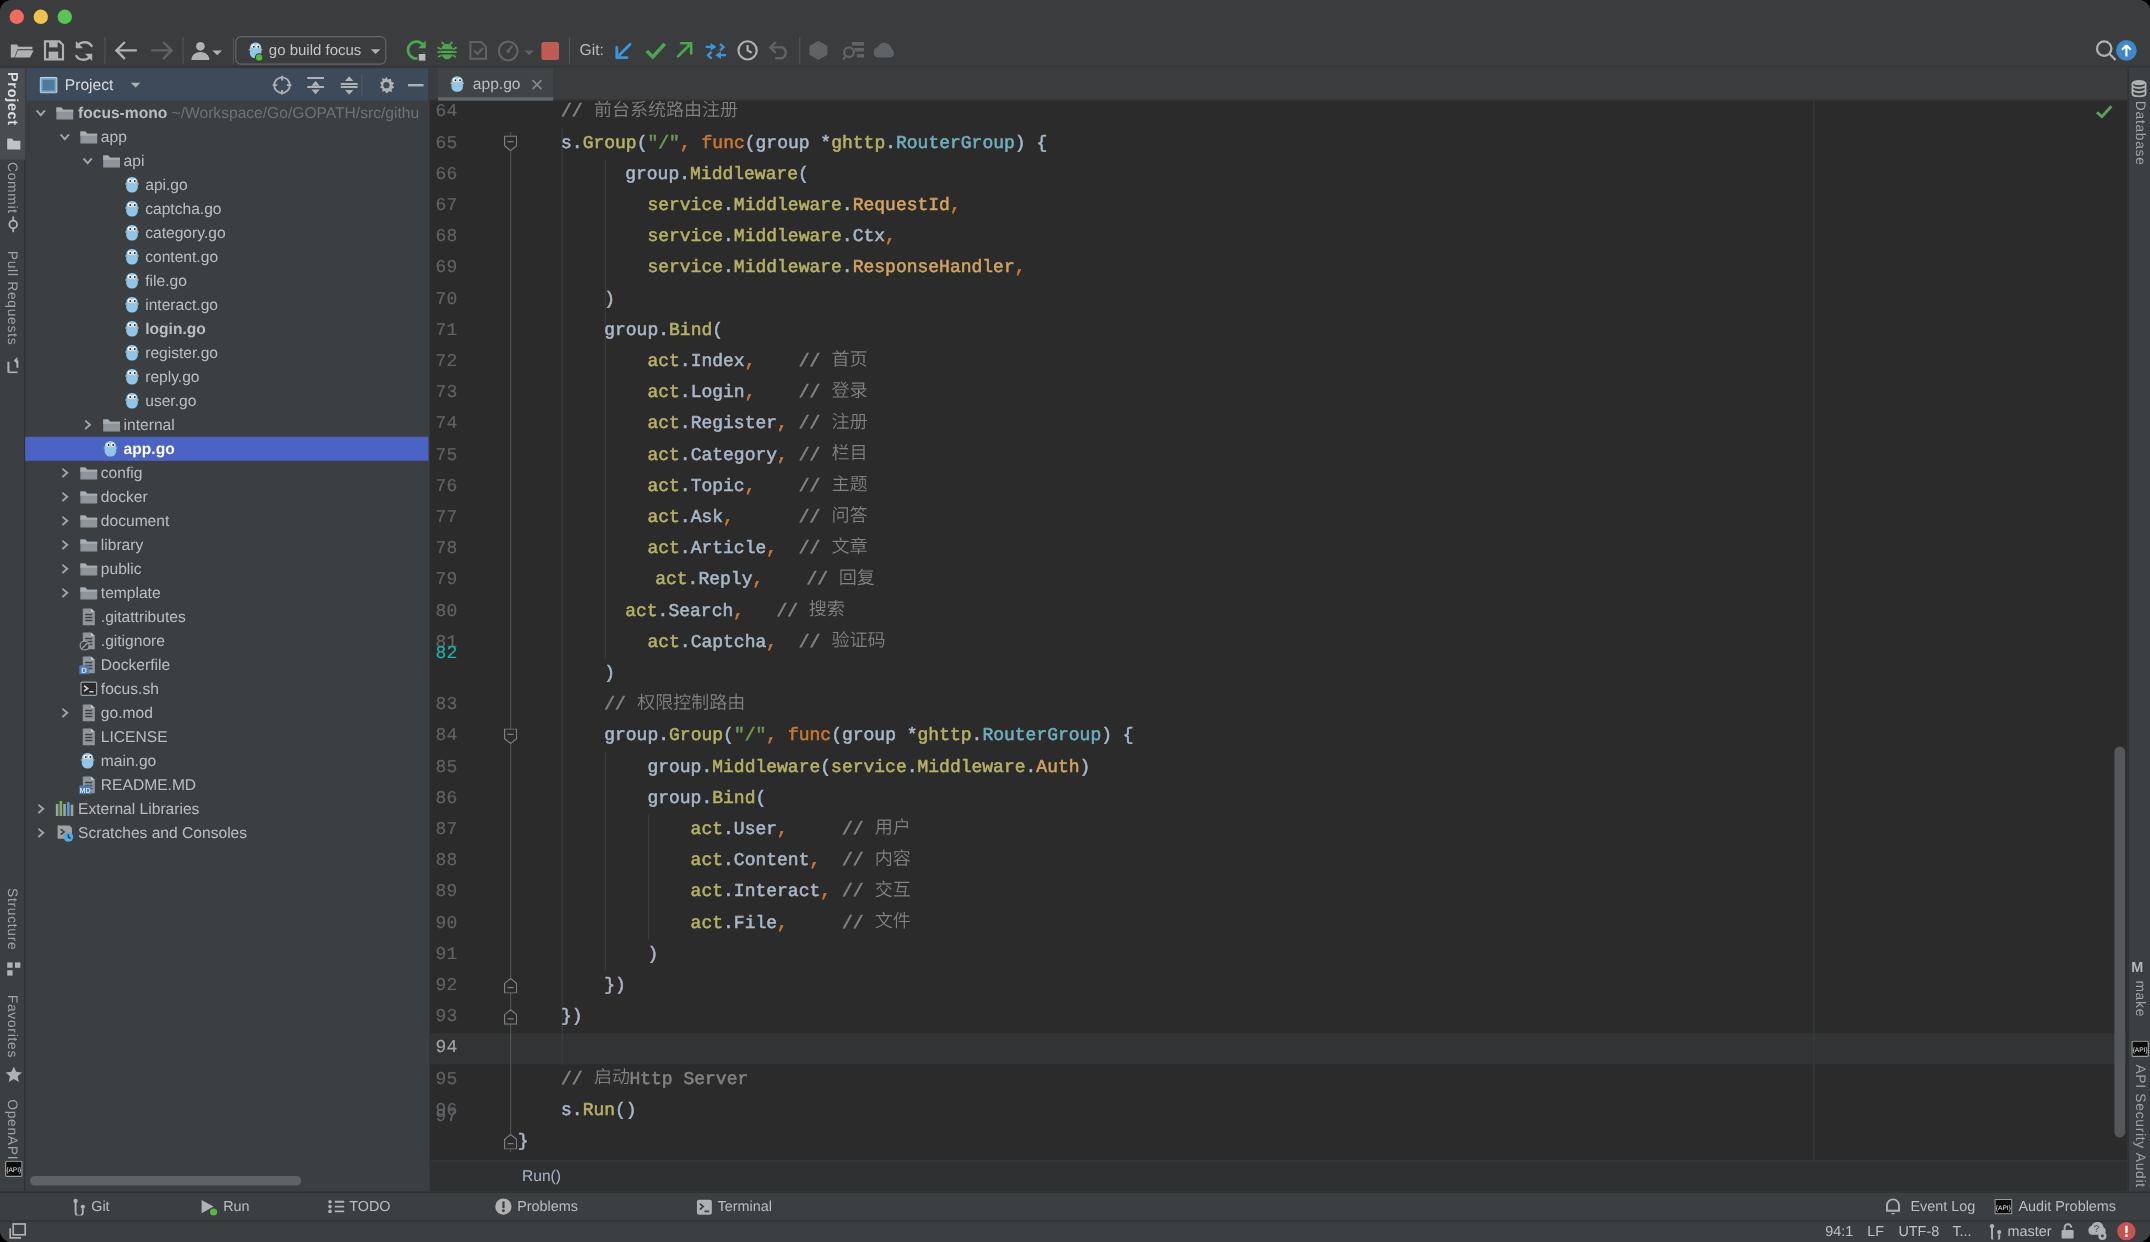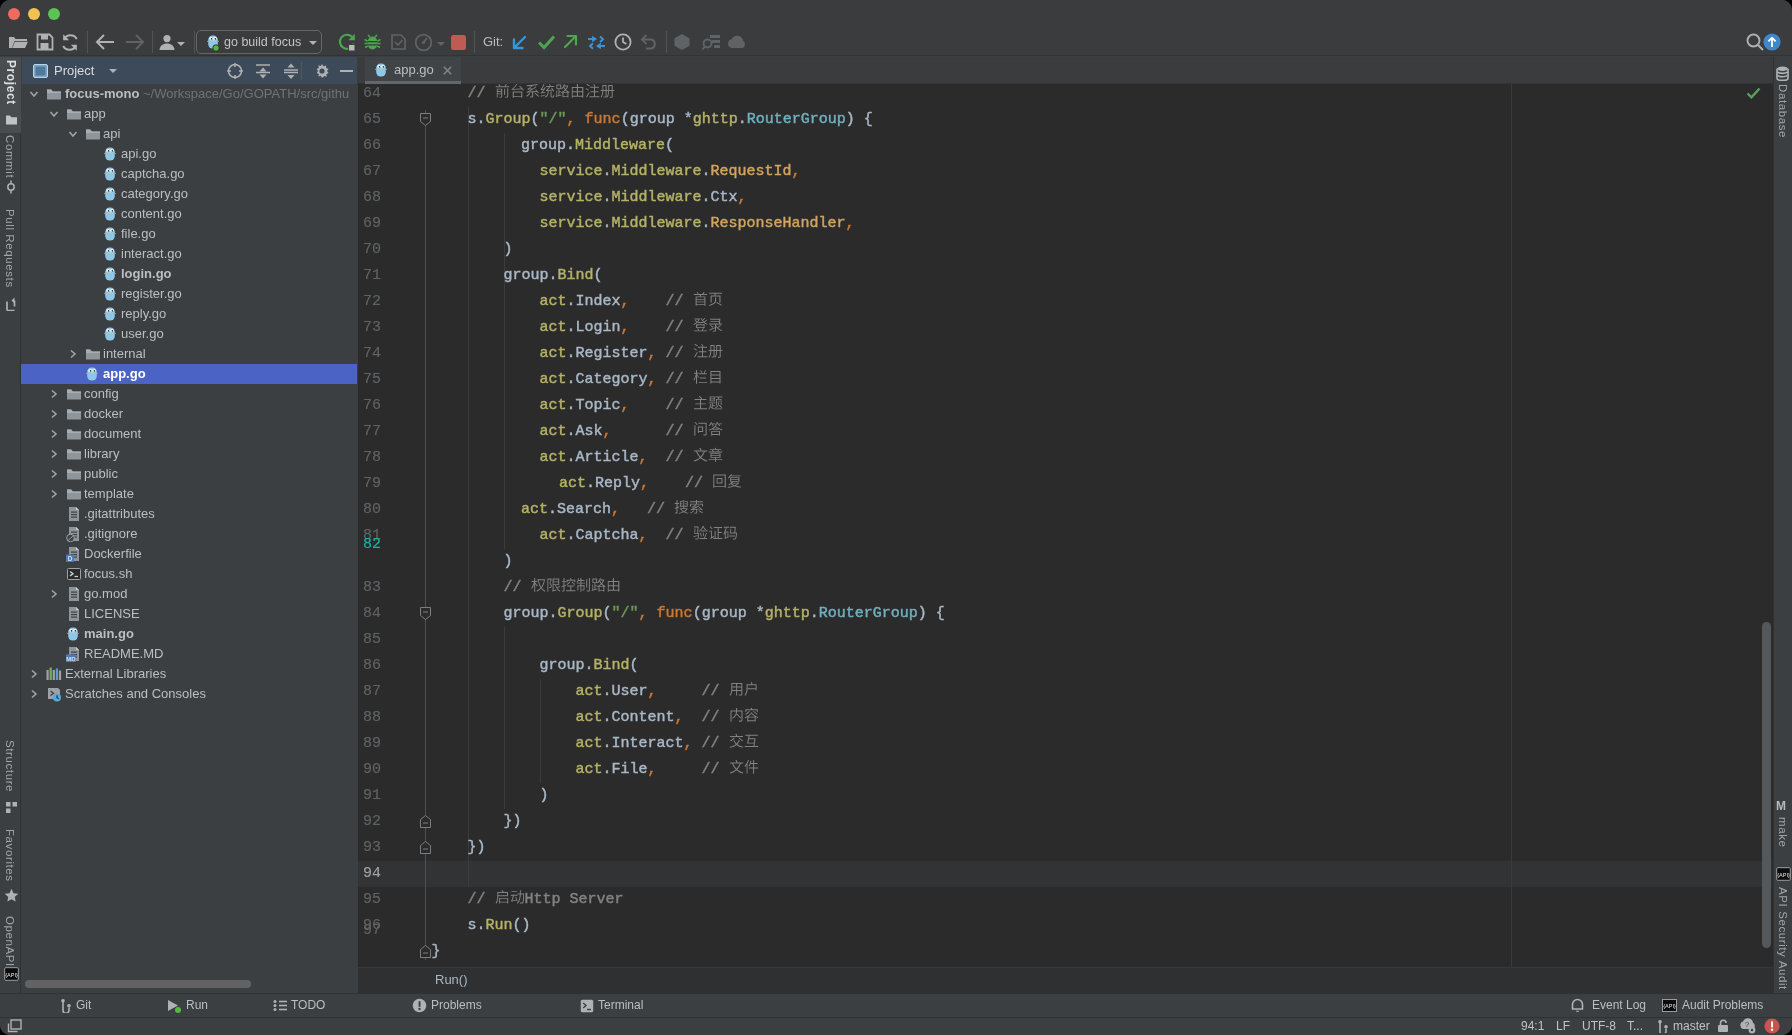--- a/index.html
+++ b/index.html
@@ -516,21 +516,21 @@
       <svg style="position:absolute;left:66px;top:626px" width="14" height="16" viewBox="0 0 14 16">
         <rect x="2.2" y="1.5" width="9.6" height="13" rx="4.4" fill="#8ec7e8"></rect>
         <circle cx="5.1" cy="4.6" r="1.7" fill="#fff"></circle>
         <circle cx="8.9" cy="4.6" r="1.7" fill="#fff"></circle>
         <circle cx="5.5" cy="4.9" r="0.8" fill="#222"></circle>
         <circle cx="9.3" cy="4.9" r="0.8" fill="#222"></circle>
         <ellipse cx="7" cy="6.6" rx="1.1" ry="0.7" fill="#d9c6a5"></ellipse>
         <rect x="1.2" y="6.8" width="1.4" height="1.2" rx="0.6" fill="#cfa77a"></rect>
         <rect x="11.4" y="6.8" width="1.4" height="1.2" rx="0.6" fill="#cfa77a"></rect>
       </svg>
-      <div style="position:absolute;left:84px;top:624px;height:20px;line-height:20px;font-size:13px;font-weight:bold;color:#bcbec0;white-space:nowrap">main.go</div>
+      <div style="position:absolute;left:84px;top:624px;height:20px;line-height:20px;font-size:13px;font-weight:normal;color:#bcbec0;white-space:nowrap">main.go</div>
       <svg style="position:absolute;left:66px;top:646px" width="16" height="16" viewBox="0 0 16 16">
         <path d="M3 1h7l3 3v11H3z" fill="#8f969b"></path>
         <path d="M10 1l3 3h-3z" fill="#c6cbd0"></path>
         <rect x="5" y="5.5" width="6" height="1.2" fill="#3c3f41"></rect>
         <rect x="5" y="8" width="6" height="1.2" fill="#3c3f41"></rect>
         <rect x="5" y="10.5" width="6" height="1.2" fill="#3c3f41"></rect>
         <rect x="0" y="8.5" width="10" height="7.5" fill="#4e7ab5"></rect>
         <text x="5" y="14.8" font-family="Liberation Sans" font-size="6" font-weight="bold" fill="#d0e0f0" text-anchor="middle">MD</text>
       </svg>
       <div style="position:absolute;left:84px;top:644px;height:20px;line-height:20px;font-size:13px;font-weight:normal;color:#bcbec0;white-space:nowrap">README.MD</div>
@@ -652,21 +652,21 @@
         </svg><svg class="cj">
           <use href="#k17"></use>
         </svg></div>
       <div class="ln" style="top:444.5px;left:363px;color:#606366">78</div>
       <div class="cl" style="top:444.5px;left:539.5px"><i style="color:#b5b266">act</i><i style="color:#a9b7c6">.</i><i style="color:#a9b7c6">Article</i><i style="color:#cc7832">,</i><i style="color:#a9b7c6">  </i><i style="color:#828282">// </i><svg class="cj">
           <use href="#k18"></use>
         </svg><svg class="cj">
           <use href="#k19"></use>
         </svg></div>
       <div class="ln" style="top:470.5px;left:363px;color:#606366">79</div>
-      <div class="cl" style="top:470.5px;left:559px"><i style="color:#b5b266">act</i><i style="color:#a9b7c6">.</i><i style="color:#a9b7c6">Reply</i><i style="color:#cc7832">,</i><i style="color:#a9b7c6">    </i><i style="color:#828282">// </i><svg class="cj">
+      <div class="cl" style="top:470.5px;left:546px"><i style="color:#b5b266">act</i><i style="color:#a9b7c6">.</i><i style="color:#a9b7c6">Reply</i><i style="color:#cc7832">,</i><i style="color:#a9b7c6">    </i><i style="color:#828282">// </i><svg class="cj">
           <use href="#k20"></use>
         </svg><svg class="cj">
           <use href="#k21"></use>
         </svg></div>
       <div class="ln" style="top:496.5px;left:363px;color:#606366">80</div>
       <div class="cl" style="top:496.5px;left:521px"><i style="color:#b5b266">act</i><i style="color:#a9b7c6">.</i><i style="color:#a9b7c6">Search</i><i style="color:#cc7832">,</i><i style="color:#a9b7c6">   </i><i style="color:#828282">// </i><svg class="cj">
           <use href="#k22"></use>
         </svg><svg class="cj">
           <use href="#k23"></use>
         </svg></div>
@@ -690,20 +690,21 @@
         </svg><svg class="cj">
           <use href="#k30"></use>
         </svg><svg class="cj">
           <use href="#k4"></use>
         </svg><svg class="cj">
           <use href="#k5"></use>
         </svg></div>
       <div class="ln" style="top:600.5px;left:363px;color:#606366">84</div>
       <div class="cl" style="top:600.5px;left:503.5px"><i style="color:#a9b7c6">group</i><i style="color:#a9b7c6">.</i><i style="color:#b5b266">Group</i><i style="color:#a9b7c6">(</i><i style="color:#6a9955">"/"</i><i style="color:#cc7832">,</i><i style="color:#a9b7c6"> </i><i style="color:#cc7832">func</i><i style="color:#a9b7c6">(group *</i><i style="color:#b5b266">ghttp</i><i style="color:#a9b7c6">.</i><i style="color:#6fafbd">RouterGroup</i><i style="color:#a9b7c6">) {</i></div>
       <div class="ln" style="top:626.5px;left:363px;color:#606366">85</div>
+      <div class="cl" style="top:626.5px;left:539.5px"><i style="color:#a9b7c6">group</i><i style="color:#a9b7c6">.</i><i style="color:#b5b266">Middleware</i><i style="color:#a9b7c6">(</i><i style="color:#b5b266">service</i><i style="color:#a9b7c6">.</i><i style="color:#b5b266">Middleware</i><i style="color:#a9b7c6">.</i><i style="color:#d2a45f">Auth</i><i style="color:#a9b7c6">)</i></div>
       <div class="ln" style="top:652.5px;left:363px;color:#606366">86</div>
       <div class="cl" style="top:652.5px;left:539.5px"><i style="color:#a9b7c6">group</i><i style="color:#a9b7c6">.</i><i style="color:#b5b266">Bind</i><i style="color:#a9b7c6">(</i></div>
       <div class="ln" style="top:678.5px;left:363px;color:#606366">87</div>
       <div class="cl" style="top:678.5px;left:575.5px"><i style="color:#b5b266">act</i><i style="color:#a9b7c6">.</i><i style="color:#a9b7c6">User</i><i style="color:#cc7832">,</i><i style="color:#a9b7c6">     </i><i style="color:#828282">// </i><svg class="cj">
           <use href="#k31"></use>
         </svg><svg class="cj">
           <use href="#k32"></use>
         </svg></div>
       <div class="ln" style="top:704.5px;left:363px;color:#606366">88</div>
       <div class="cl" style="top:704.5px;left:575.5px"><i style="color:#b5b266">act</i><i style="color:#a9b7c6">.</i><i style="color:#a9b7c6">Content</i><i style="color:#cc7832">,</i><i style="color:#a9b7c6">  </i><i style="color:#828282">// </i><svg class="cj">

